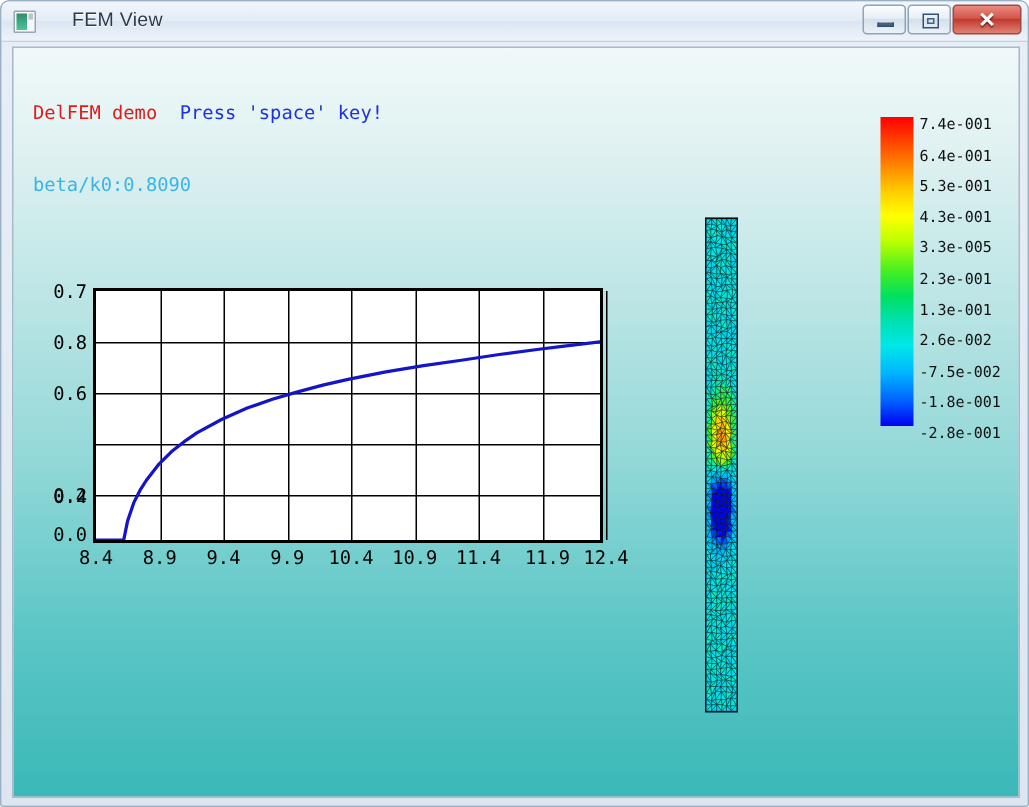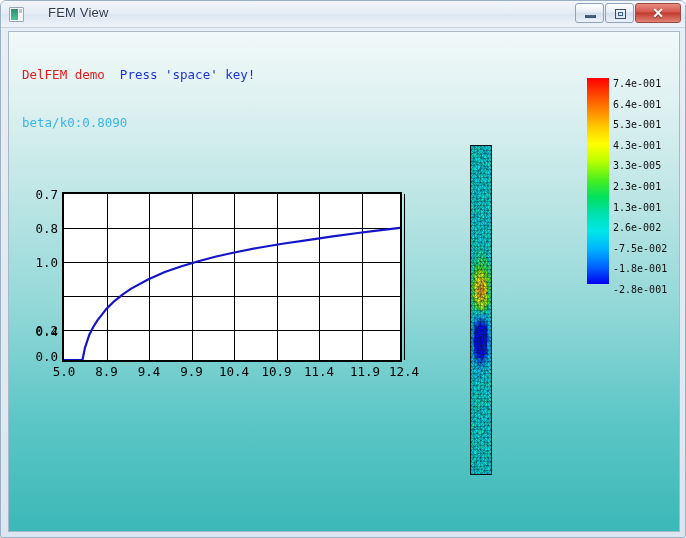--- a/index.html
+++ b/index.html
@@ -202,26 +202,26 @@
           <div class="gl-v" style="left: 340px;"></div>
           <div class="gl-h" style="top: 136px;"></div>
           <div class="gl-h" style="top: 102px;"></div>
           <div class="gl-h" style="top: 68px;"></div>
           <div class="gl-h" style="top: 34px;"></div>
         </div>
       <div id="yticks">
           <span class="ytick" style="top: 162px;">0.0</span>
           <span class="ytick" style="top: 136px;">0.2</span>
           <span class="ytick" style="top: 102px; margin-top: 35px;">0.4</span>
-          <span class="ytick" style="top: 68px;">1.0</span>
+          <span class="ytick" style="top: 68px;">0.6</span>
           <span class="ytick" style="top: 34px;">0.8</span>
           <span class="ytick" style="top: 0px;">0.7</span>
         </div>
       <div id="xticks">
-          <span class="xtick" style="left: 0px;">5.0</span>
+          <span class="xtick" style="left: 0px;">8.4</span>
           <span class="xtick" style="left: 42.5px;">8.9</span>
           <span class="xtick" style="left: 85px;">9.4</span>
           <span class="xtick" style="left: 127.5px;">9.9</span>
           <span class="xtick" style="left: 170px;">10.4</span>
           <span class="xtick" style="left: 212.5px;">10.9</span>
           <span class="xtick" style="left: 255px;">11.4</span>
           <span class="xtick" style="left: 301px;">11.9</span>
           <span class="xtick" style="left: 340px;">12.4</span>
         </div>
       <svg class="plot-svg" viewBox="0 0 340 170" preserveAspectRatio="none">

